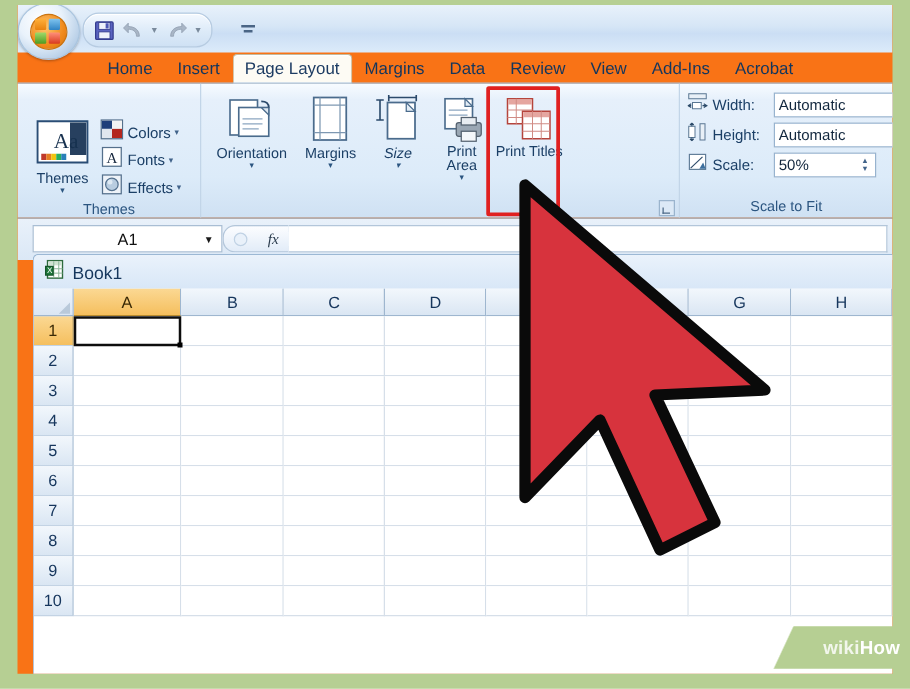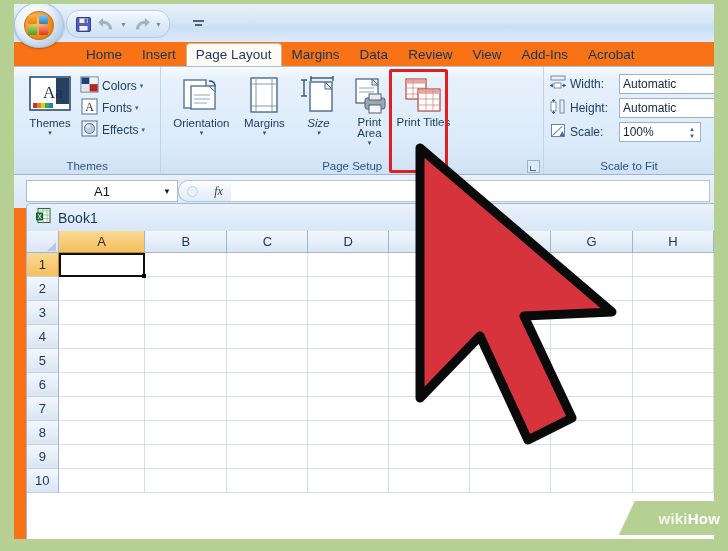--- a/index.html
+++ b/index.html
@@ -182,21 +182,21 @@
     <div class="tab">Margins</div>
     <div class="tab">Data</div>
     <div class="tab">Review</div>
     <div class="tab">View</div>
     <div class="tab">Add-Ins</div>
     <div class="tab">Acrobat</div>
   </div>
 
   <div class="ribbon">
 
-    <div class="group" style="width:144px;">
+    <div class="group" style="width:144px;margin-top:20px;">
       <div class="group-body">
         <div class="bigbtn" style="width:58px;">
           <div class="ico">
             <svg width="42" height="40" viewBox="0 0 42 40">
               <rect x="1" y="1" width="40" height="33" fill="#fff" stroke="#2a4d75" stroke-width="1.6"></rect>
               <rect x="27" y="2" width="13" height="26" fill="#27405f"></rect>
               <text x="14" y="22" font-size="17" font-family="Liberation Serif, serif" fill="#17314f">Aa</text>
               <g>
                 <rect x="4" y="27" width="4" height="5" fill="#c0392b"></rect>
                 <rect x="8" y="27" width="4" height="5" fill="#e67e22"></rect>
@@ -331,21 +331,20 @@
               <line x1="24" y1="13" x2="24" y2="35" stroke="#d08b84" stroke-width=".8"></line>
               <line x1="31" y1="13" x2="31" y2="35" stroke="#d08b84" stroke-width=".8"></line>
               <line x1="16" y1="23" x2="38" y2="23" stroke="#d08b84" stroke-width=".8"></line>
               <line x1="16" y1="29" x2="38" y2="29" stroke="#d08b84" stroke-width=".8"></line>
             </svg>
           </div>
           <div class="lbl" style="line-height:11px;">Print Titles</div>
         </div>
       </div>
 
-      <div class="group-label">Page Setup</div>
       <div class="dlg"></div>
 
       <div class="hl" style="left:228px;top:2px;width:53px;height:98px;"></div>
     </div>
 
     <div class="group" style="width:158px;">
       <div class="group-body" style="flex-direction:column;padding-top:2px;">
 
         <div class="stf-row">
           <span>
@@ -382,21 +381,21 @@
         <div class="stf-row">
           <span>
             <svg width="17" height="15" viewBox="0 0 17 15">
               <rect x="1.5" y="1.5" width="13" height="12" fill="#fff" stroke="#5a7793" stroke-width=".9"></rect>
               <path d="M2.5 12.5 L12 3.5" stroke="#2c4a69" stroke-width=".9"></path>
               <path d="M12.5 8 L14.5 13 L9.5 13 Z" fill="#3d6f9e"></path>
             </svg>
           </span>
           <span class="stf-lbl">Scale:</span>
           <span class="stf-box" style="min-width:74px;">
-            <span>100%</span>
+            <span>50%</span>
             <span class="spin">
               <i>▲</i>
               <i>▼</i>
             </span>
           </span>
         </div>
       </div>
       <div class="group-label">Scale to Fit</div>
 
     </div>

